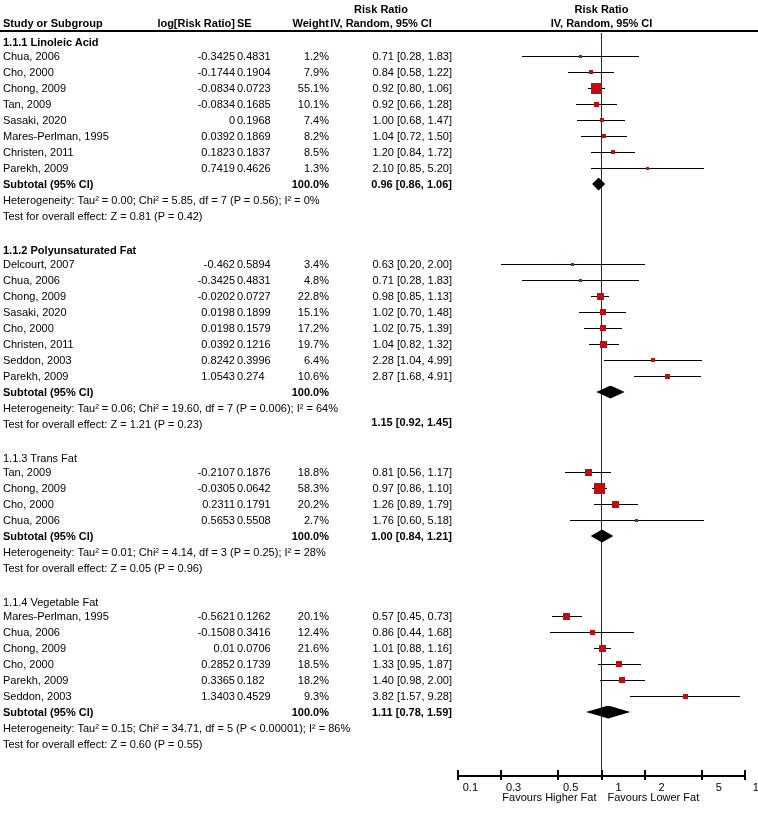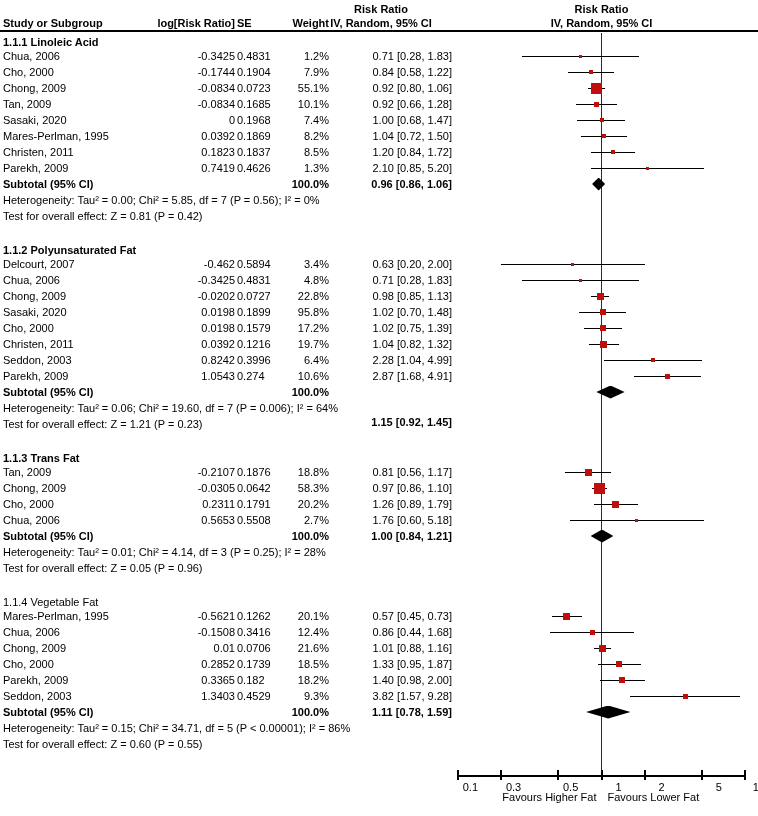--- a/index.html
+++ b/index.html
@@ -141,21 +141,21 @@
         <span class="c-name">Chong, 2009</span>
         <span class="c-log">-0.0202</span>
         <span class="c-se">0.0727</span>
         <span class="c-w">22.8%</span>
         <span class="c-ci">0.98 [0.85, 1.13]</span>
       </div>
       <div class="row" style="top: 304px;">
         <span class="c-name">Sasaki, 2020</span>
         <span class="c-log">0.0198</span>
         <span class="c-se">0.1899</span>
-        <span class="c-w">95.8%</span>
+        <span class="c-w">15.1%</span>
         <span class="c-ci">1.02 [0.70, 1.48]</span>
       </div>
       <div class="row" style="top: 320px;">
         <span class="c-name">Cho, 2000</span>
         <span class="c-log">0.0198</span>
         <span class="c-se">0.1579</span>
         <span class="c-w">17.2%</span>
         <span class="c-ci">1.02 [0.75, 1.39]</span>
       </div>
       <div class="row" style="top: 336px;">
@@ -184,21 +184,21 @@
         <span class="c-w" style="font-weight: bold;">100.0%</span>
         <span class="c-ci" style="font-weight: bold; margin-top: 30px;">1.15 [0.92, 1.45]</span>
       </div>
       <div class="row" style="top: 400px;">
         <span class="stat">Heterogeneity: Tau² = 0.06; Chi² = 19.60, df = 7 (P = 0.006); I² = 64%</span>
       </div>
       <div class="row" style="top: 416px;">
         <span class="stat">Test for overall effect: Z = 1.21 (P = 0.23)</span>
       </div>
       <div class="row" style="top: 450px;">
-        <span class="c-name" style="width: 300px; font-weight: bold;">1.1.3 Trans Fat</span>
+        <span class="c-name" style="width: 300px; font-weight: normal;">1.1.3 Trans Fat</span>
       </div>
       <div class="row" style="top: 464px;">
         <span class="c-name">Tan, 2009</span>
         <span class="c-log">-0.2107</span>
         <span class="c-se">0.1876</span>
         <span class="c-w">18.8%</span>
         <span class="c-ci">0.81 [0.56, 1.17]</span>
       </div>
       <div class="row" style="top: 480px;">
         <span class="c-name">Chong, 2009</span>

